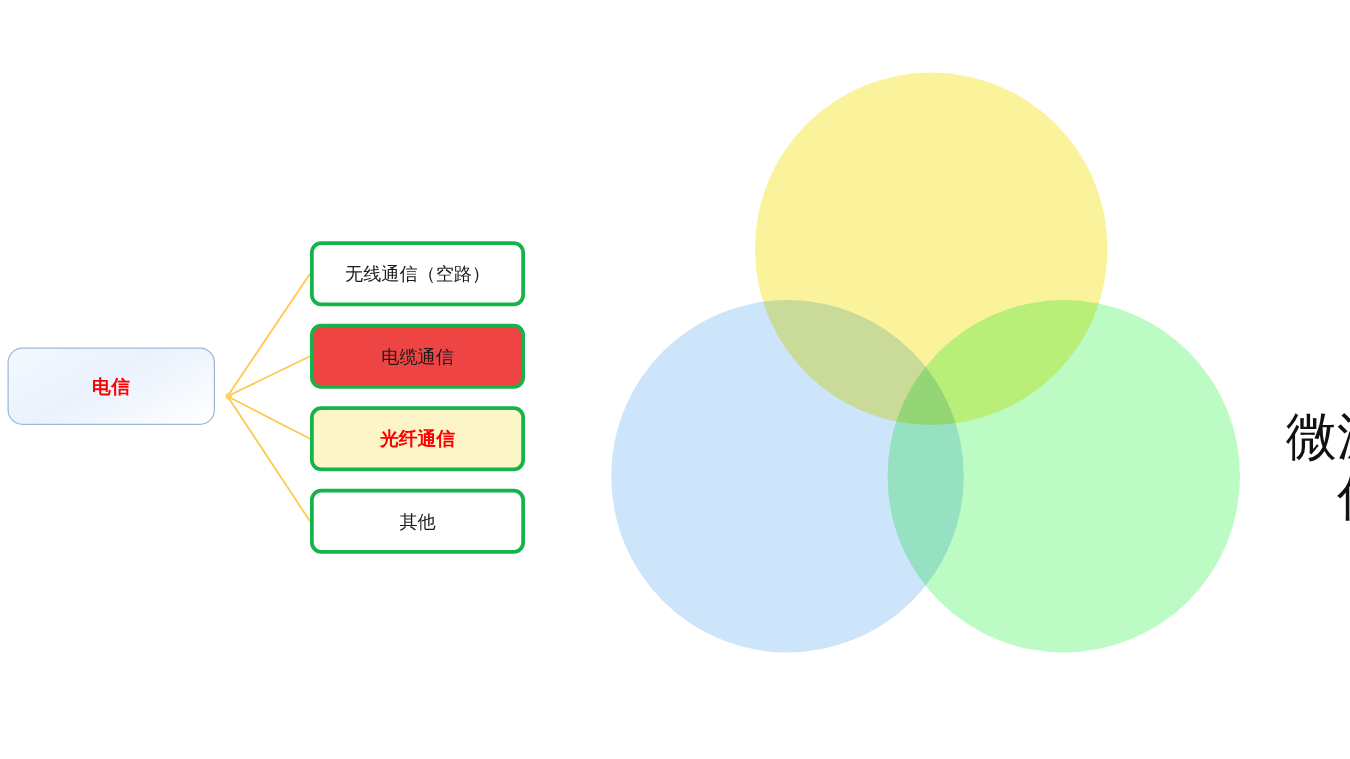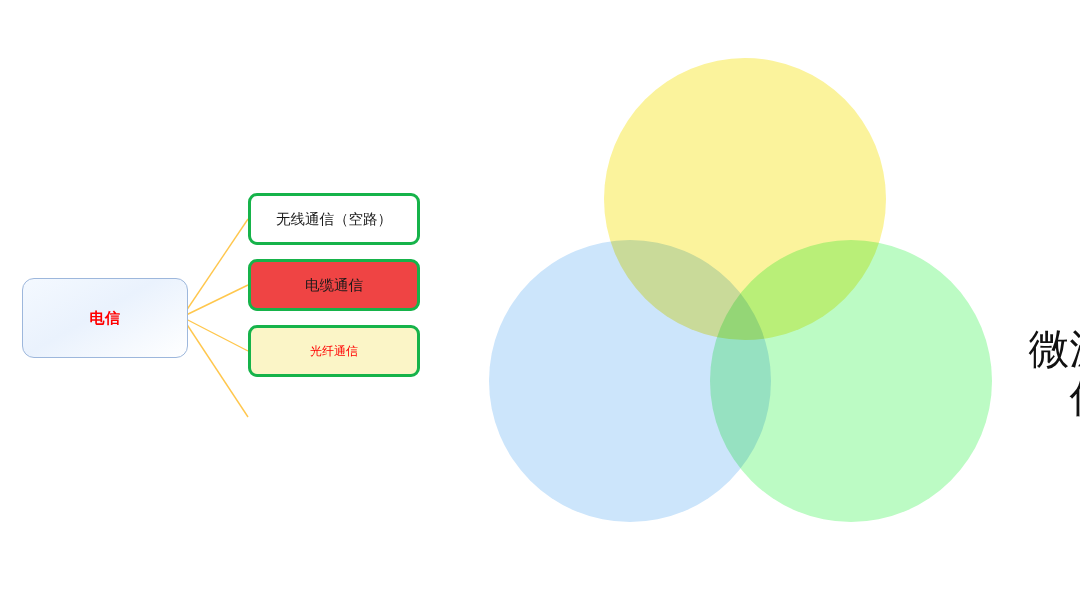--- a/index.html
+++ b/index.html
@@ -34,24 +34,24 @@
   #connector-lines {
     position: absolute;
     left: 0; top: 0;
     width: 470px;
     height: 607px;
     pointer-events: none;
   }
 
   .root-node {
     position: absolute;
-    left: 22px;
+    left: 6px;
     top: 278px;
     width: 166px;
-    height: 80px;
+    height: 62px;
     box-sizing: border-box;
     border: 1.6px solid #9DB7DC;
     border-radius: 12px;
     background: linear-gradient(150deg, #f4f9ff 0%, #eaf2fd 45%, #ffffff 100%);
     display: flex;
     align-items: center;
     justify-content: center;
   }
   .root-label {
     color: #FF0000;
@@ -81,22 +81,22 @@
   .leaf-node.highlight {
     background: #FBF5C7;
   }
   .leaf-label {
     color: #1a1a1a;
     font-size: 14.5px;
     white-space: nowrap;
   }
   .leaf-node.highlight .leaf-label {
     color: #FF0000;
-    font-weight: normal;
-    font-size: 12px;
+    font-weight: bold;
+    font-size: 15px;
   }
 
   
   #venn-diagram {
     position: absolute;
     left: 460px;
     top: 0;
     width: 620px;
     height: 607px;
   }
@@ -153,20 +153,23 @@
     </div>
 
     <div class="leaf-node n1" style="border-color: rgb(22, 179, 74); background: #ef4444;">
       <span class="leaf-label" style="color: rgb(26, 26, 26);">电缆通信</span>
     </div>
 
     <div class="leaf-node n2 highlight" style="border-color: rgb(22, 179, 74); background: rgb(251, 245, 199);">
       <span class="leaf-label" style="color: rgb(255, 0, 0);">光纤通信</span>
     </div>
 
+    <div class="leaf-node n3" style="border-color: rgb(22, 179, 74); background: rgb(255, 255, 255);">
+      <span class="leaf-label" style="color: rgb(26, 26, 26);">其他</span>
+    </div>
   </div>
 
   <div id="venn-diagram">
 
     <svg id="venn-svg" width="620" height="607" viewBox="0 0 620 607">
       <g style="mix-blend-mode:normal;">
         <g style="isolation:isolate;">
           <circle id="venn-circle-top" cx="285" cy="199" r="141" fill="#FBF39C" style="mix-blend-mode:multiply;"></circle>
           <circle id="venn-circle-left" cx="170" cy="381" r="141" fill="#CCE5FB" style="mix-blend-mode:multiply;"></circle>
           <circle id="venn-circle-right" cx="391" cy="381" r="141" fill="#BCFBC4" style="mix-blend-mode:multiply;"></circle>

